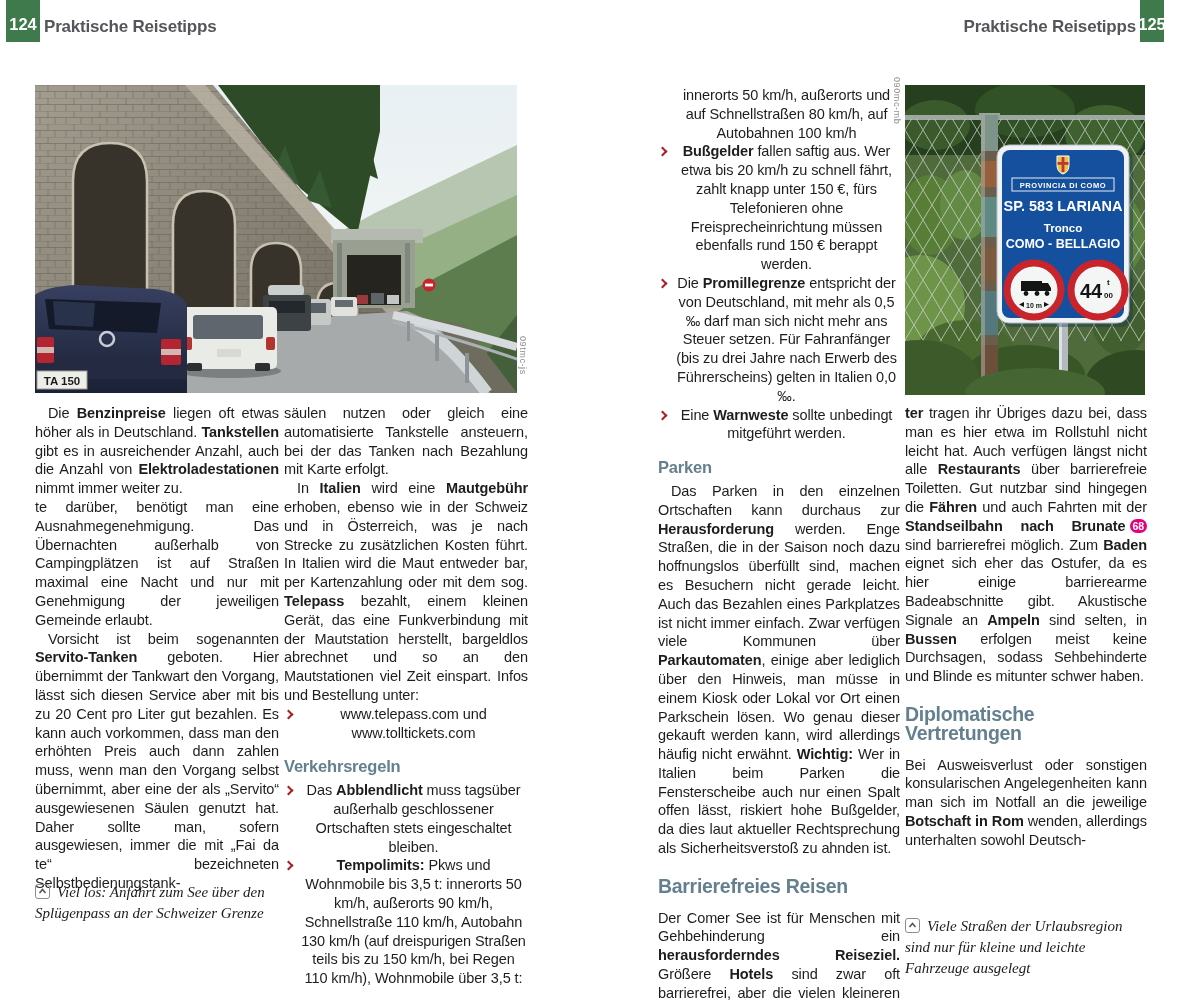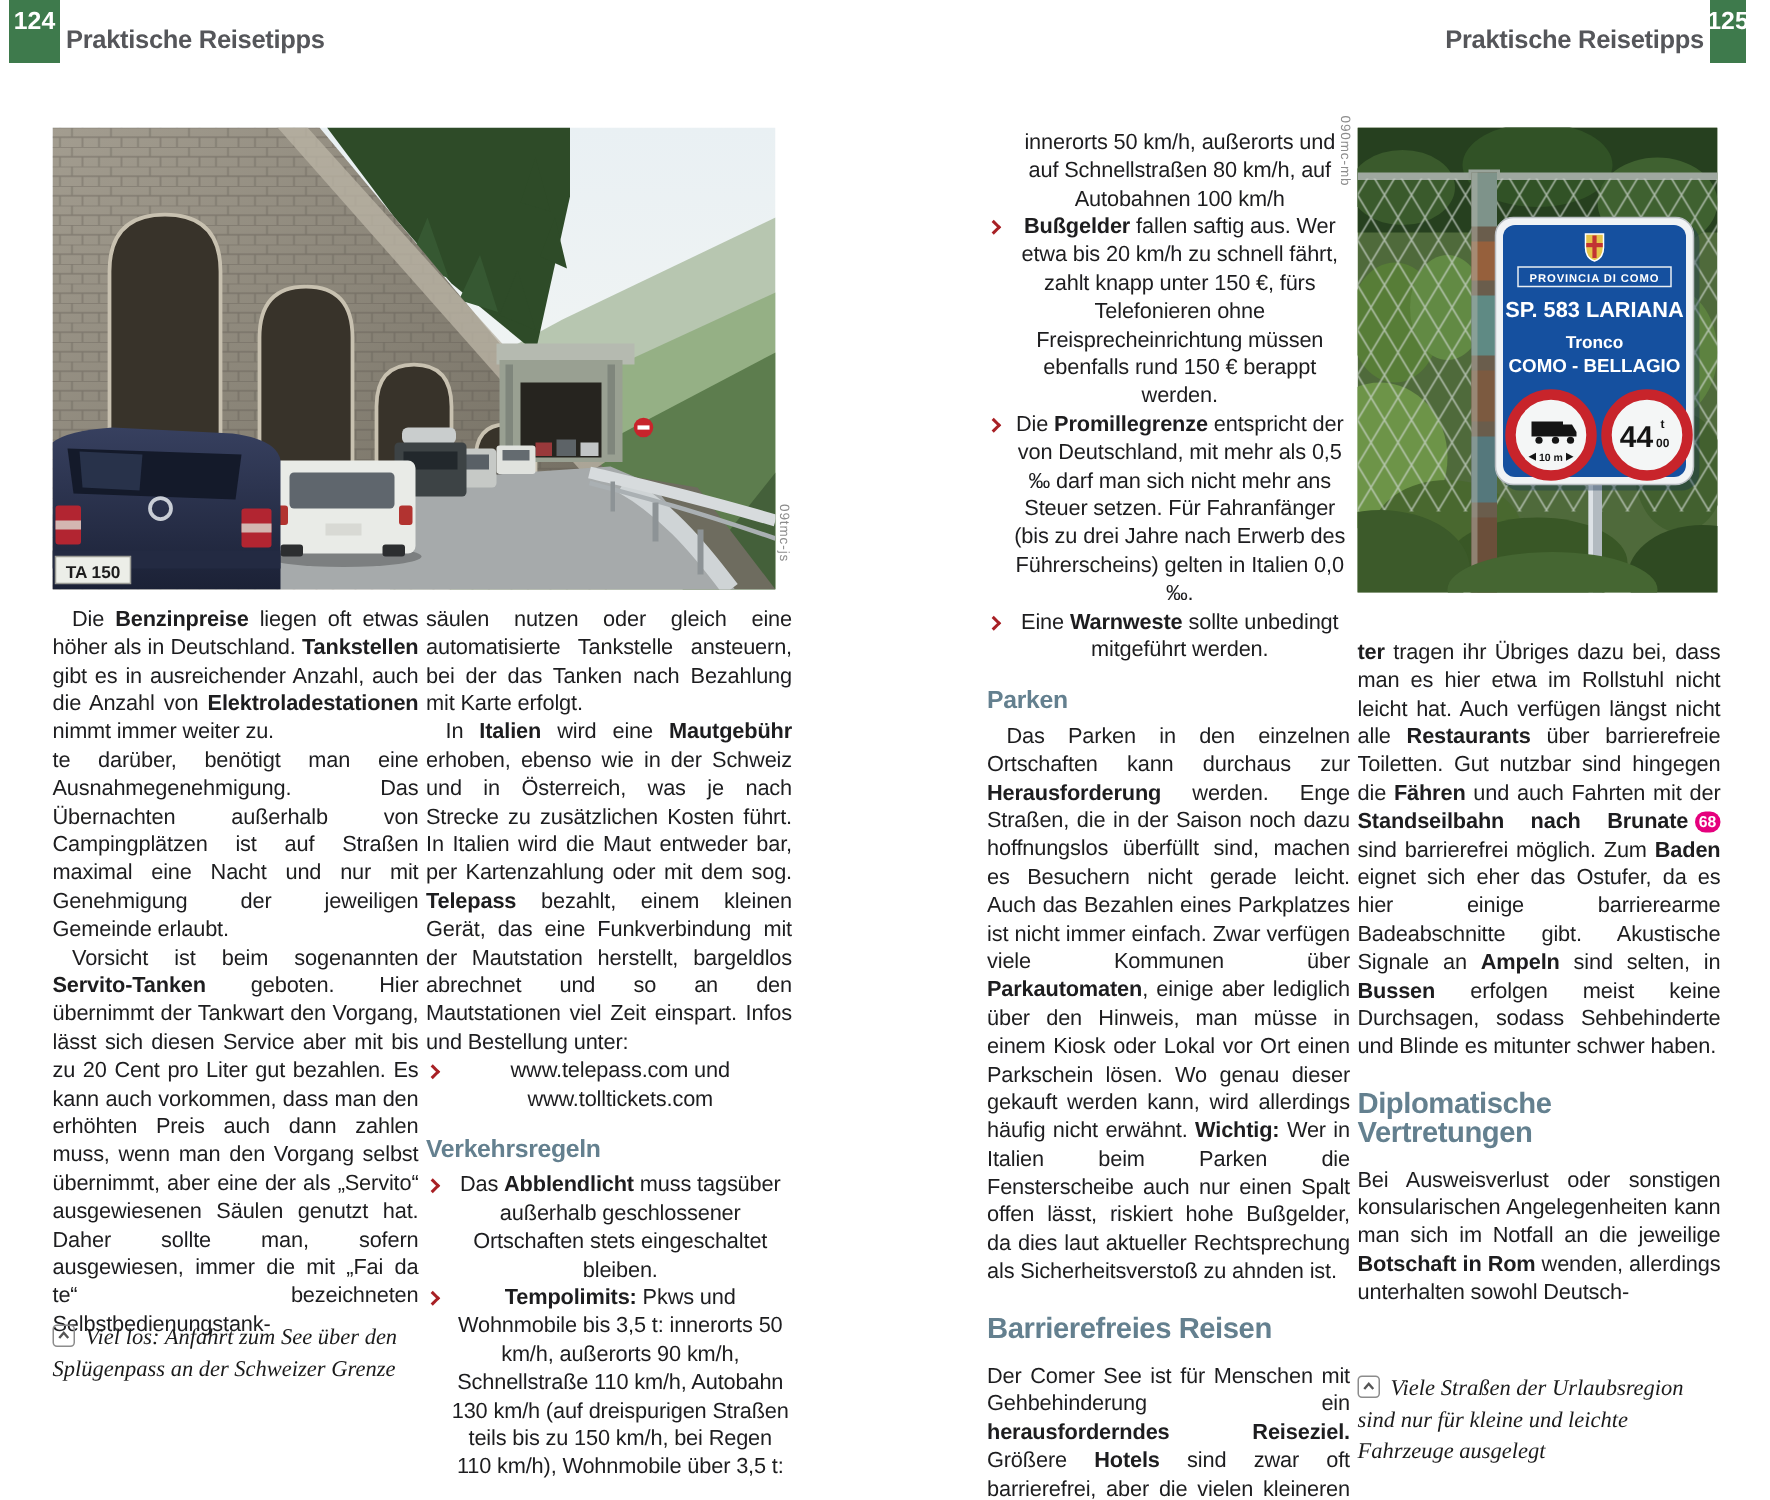--- a/index.html
+++ b/index.html
@@ -1,21 +1,21 @@
 <!DOCTYPE html>
 <html lang="de" style="--c-green: #3e7a4c; --c-header_text: #55565a; --c-heading: #64808f; --c-bullet_red: #a82025; --c-badge: #e5007d; --c-text: #1d1d1f; --c-sign_blue: #15509f; --c-sign_red: #c8242b;"><head>
 <meta charset="utf-8">
 <style>
   html,body{margin:0;padding:0;background:#ffffff;}
   .page{position:relative;width:1180px;height:1000px;background:#fff;overflow:hidden;
         font-family:"Liberation Sans",sans-serif;color:var(--c-text,#1d1d1f);}
   
   .pagenum{position:absolute;top:0;width:34px;height:42px;background:var(--c-green,#3e7a4c);
            color:#fff;font-weight:bold;font-size:16.5px;display:flex;align-items:flex-end;
-           justify-content:center;padding-bottom:18px;box-sizing:border-box;}
+           justify-content:center;padding-bottom:8px;box-sizing:border-box;}
   .htitle{position:absolute;top:17px;font-size:17px;font-weight:bold;
           color:var(--c-header_text,#55565a);letter-spacing:-0.2px;white-space:nowrap;}
   
   .col{position:absolute;width:244px;font-size:14.5px;line-height:18.8px;letter-spacing:-0.1px;}
   .col>*:first-child{margin-top:0;}
   .col p{margin:0;}
   .para{text-align:justify;hyphens:auto;}
   .ind{text-indent:13px;}
   .li{position:relative;padding-left:15px;text-align:center;}
   .li::before{content:"";position:absolute;left:1px;top:6px;width:5px;height:5px;
@@ -238,21 +238,21 @@
   <div class="col" style="left:658px;top:86px;width:242px;">
       <p class="li cont">innerorts 50 km/h, außerorts und auf Schnellstraßen 80 km/h, auf Autobahnen 100 km/h</p>
       <p class="li"><b>Bußgelder</b> fallen saftig aus. Wer etwa bis 20 km/h zu schnell fährt, zahlt knapp unter 150 €, fürs Telefonieren ohne Freisprecheinrichtung müssen ebenfalls rund 150 € berappt werden.</p>
       <p class="li">Die <b>Promillegrenze</b> entspricht der von Deutschland, mit mehr als 0,5 ‰ darf man sich nicht mehr ans Steuer setzen. Für Fahranfänger (bis zu drei Jahre nach Erwerb des Führerscheins) gelten in Italien 0,0 ‰.</p>
       <p class="li">Eine <b>Warnweste</b> sollte unbedingt mitgeführt werden.</p>
       <div class="h3">Parken</div>
       <p class="para ind">Das Parken in den einzelnen Ortschaften kann durchaus zur <b>Herausforderung</b> werden. Enge Straßen, die in der Saison noch dazu hoffnungslos überfüllt sind, machen es Besuchern nicht gerade leicht. Auch das Bezahlen eines Parkplatzes ist nicht immer einfach. Zwar verfügen viele Kommunen über <b>Parkautomaten</b>, einige aber lediglich über den Hinweis, man müsse in einem Kiosk oder Lokal vor Ort einen Parkschein lösen. Wo genau dieser gekauft werden kann, wird allerdings häufig nicht erwähnt. <b>Wichtig:</b> Wer in Italien beim Parken die Fensterscheibe auch nur einen Spalt offen lässt, riskiert hohe Bußgelder, da dies laut aktueller Rechtsprechung als Sicherheitsverstoß zu ahnden ist.</p>
       <div class="h2">Barrierefreies Reisen</div>
       <p class="para">Der Comer See ist für Menschen mit Gehbehinderung ein <b>herausforderndes Reiseziel.</b> Größere <b>Hotels</b> sind zwar oft barrierefrei, aber die vielen kleineren Unterkünfte meist nicht. Enge Gassen und </p>
     </div>
-  <div class="col" style="left:905px;top:404px;width:242px;margin-top:22px;">
+  <div class="col" style="left:905px;top:404px;width:242px;">
       <p class="para"><b>ter</b> tragen ihr Übriges dazu bei, dass man es hier etwa im Rollstuhl nicht leicht hat. Auch verfügen längst nicht alle <b>Restaurants</b> über barrierefreie Toiletten. Gut nutzbar sind hingegen die <b>Fähren</b> und auch Fahrten mit der <b>Standseilbahn nach Brunate</b><span class="badge">68</span> sind barrierefrei möglich. Zum <b>Baden</b> eignet sich eher das Ostufer, da es hier einige barrierearme Badeabschnitte gibt. Akustische Signale an <b>Ampeln</b> sind selten, in <b>Bussen</b> erfolgen meist keine Durchsagen, sodass Sehbehinderte und Blinde es mitunter schwer haben.</p>
       <div class="h2">Diplomatische Vertretungen</div>
       <p class="para">Bei Ausweisverlust oder sonstigen konsularischen Angelegenheiten kann man sich im Notfall an die jeweilige <b>Botschaft in Rom</b> wenden, allerdings unterhalten sowohl Deutsch-</p>
     </div>
 
   <div class="caption" style="left:35px;top:882px;width:258px;">
     <span class="capicon"><svg width="13" height="13" viewBox="0 0 13 13">
           <polyline points="3.5,8 6.5,4.5 9.5,8" fill="none" stroke="#555" stroke-width="1.6"></polyline>
         </svg></span><span>Viel los: Anfahrt zum See über den Splügenpass an der Schweizer Grenze</span>
   </div>

